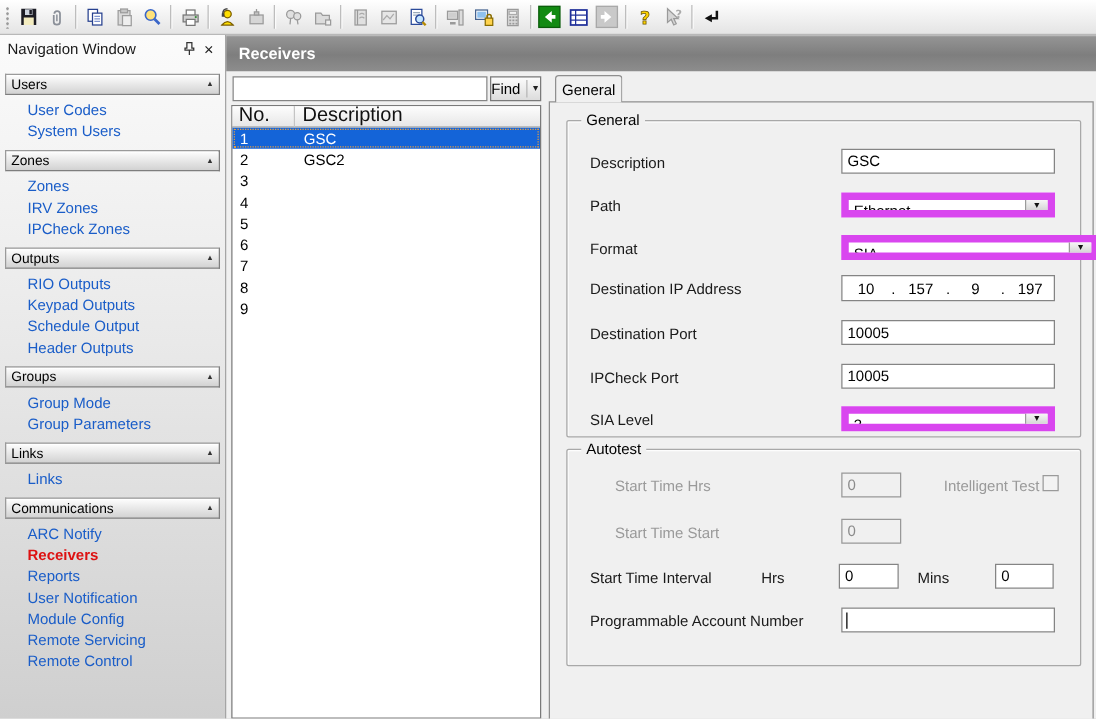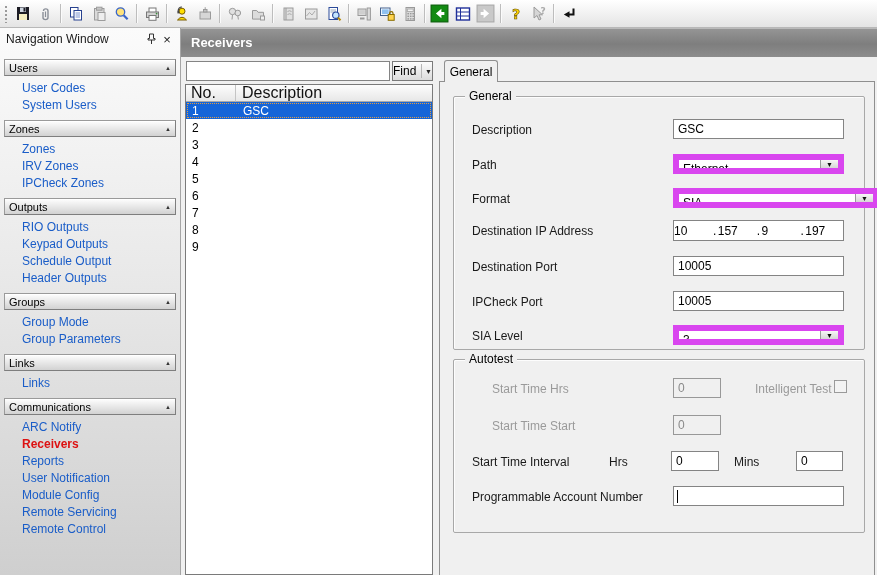--- a/index.html
+++ b/index.html
@@ -76,21 +76,21 @@
   .flabel.disabled{color:#9a9a9a;margin-left:20px;}
   .tinput{position:absolute;height:20px;box-sizing:border-box;border:1px solid #848484;background:#fff;
           font:12px "Liberation Sans",sans-serif;padding:2px 4px;color:#000;}
   .tinput:disabled,.tinput.disabled{background:#f0f0f0;color:#8a8a8a;border-color:#989898;}
   .combo{position:absolute;height:20px;box-sizing:border-box;border:6px solid #d946ef;background:#fff;display:flex;cursor:pointer;}
   .combo .cval{flex:1;font-size:12px;padding:2px 0 0 4px;overflow:hidden;white-space:nowrap;}
   .combo .cdrop{width:17px;background:linear-gradient(#f6f6f6,#d6d6d6);border-left:1px solid #9a9a9a;
                 display:flex;align-items:center;justify-content:center;font-size:7px;color:#111;}
   .ipbox{position:absolute;height:21px;box-sizing:border-box;border:1px solid #848484;background:#fff;
          display:flex;align-items:center;font-size:12px;}
-  .ipbox .oct{flex:1;}
+  .ipbox .oct{flex:1;text-align:center;}
   .ipbox .dot{width:6px;text-align:center;color:#000;}
   .checkbox{position:absolute;width:13px;height:13px;box-sizing:border-box;border:1px solid #9a9a9a;background:#f3f3f3;}
   .divinput{position:absolute;height:20px;box-sizing:border-box;border:1px solid #848484;background:#fff;
             display:flex;align-items:center;padding-left:3px;}
   .caret{display:inline-block;width:1px;height:13px;background:#000;}
 </style>
 </head>
 <body>
 
 <div class="app">
@@ -396,20 +396,21 @@
     <div class="list-header">
       <div class="hcol-no">No.</div>
       <div class="hcol-desc">Description</div>
     </div>
     <div class="lrow selected">
         <span class="cell-no">1</span>
         <span class="cell-desc">GSC</span>
       </div>
     <div class="lrow">
         <span class="cell-no">2</span>
+        <span class="cell-desc">GSC2</span>
       </div>
     <div class="lrow">
         <span class="cell-no">3</span>
         <span class="cell-desc"></span>
       </div>
     <div class="lrow">
         <span class="cell-no">4</span>
         <span class="cell-desc"></span>
       </div>
     <div class="lrow">

